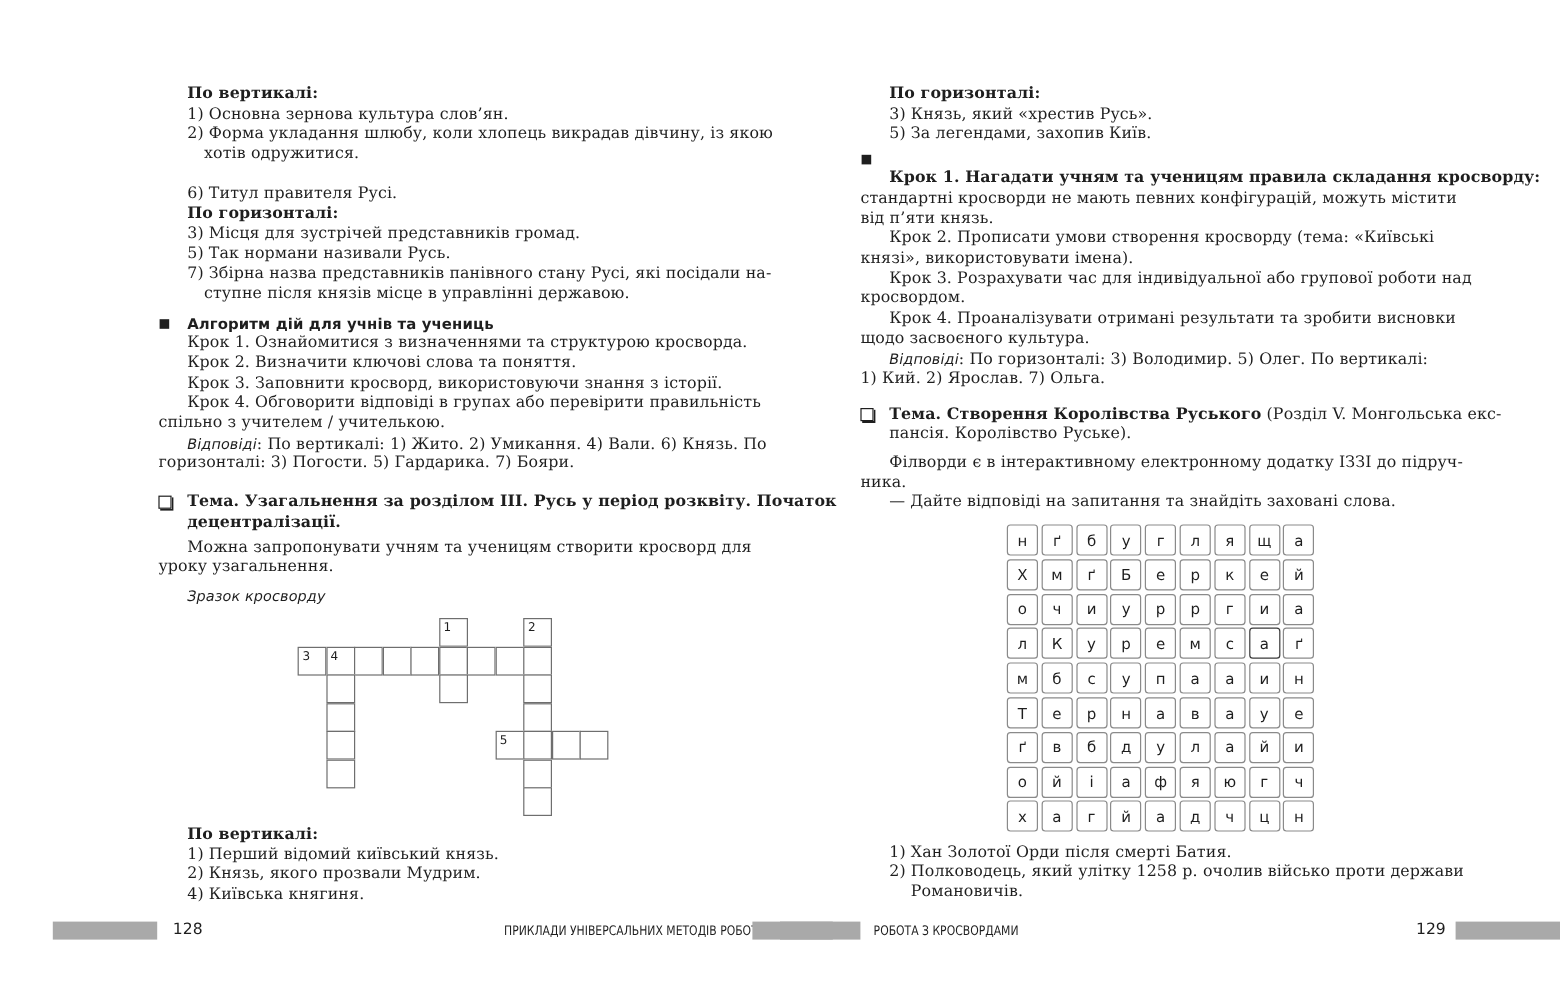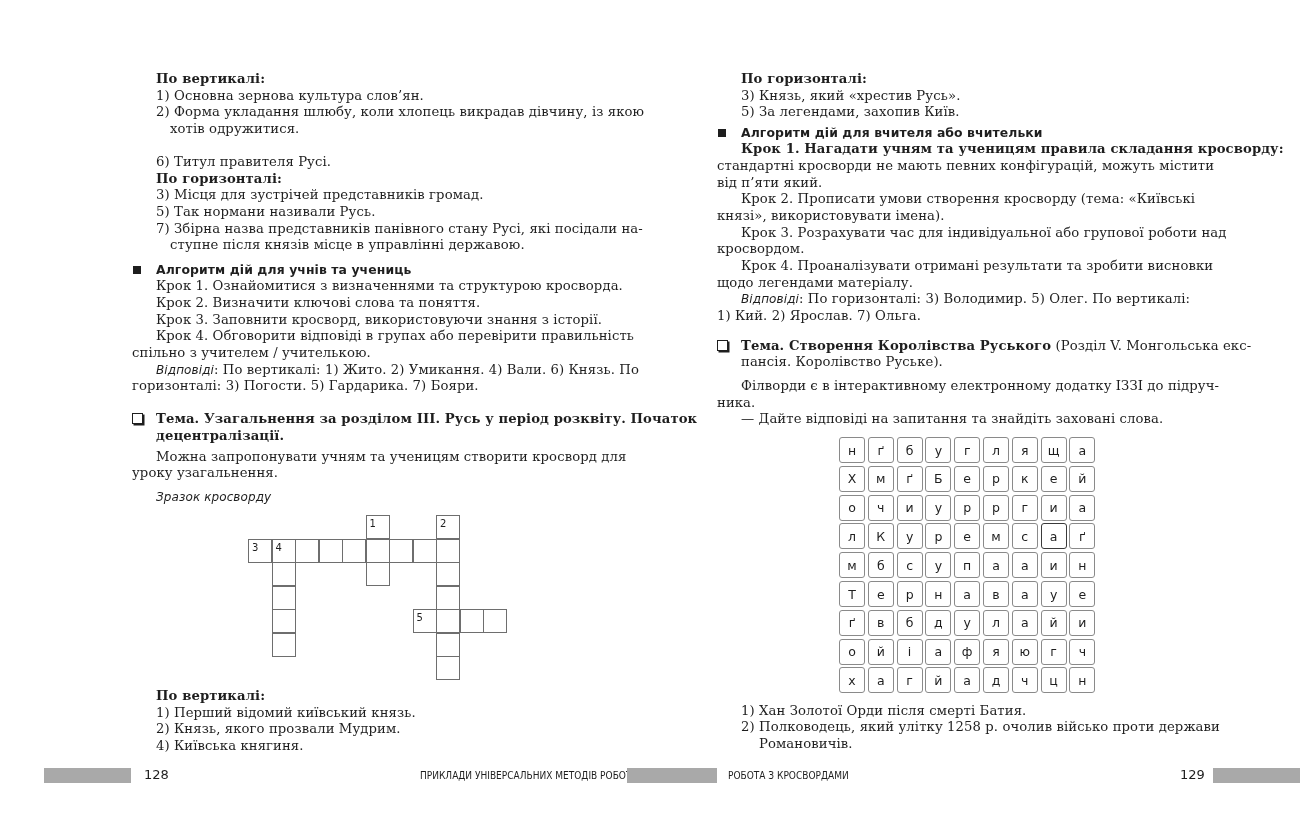--- a/index.html
+++ b/index.html
@@ -110,30 +110,29 @@
   <div class="foot-bar" style="left:583px;width:67px;"></div>
 </div>
 
 <div class="page page-right">
 
   <div class="line bold" style="left:91px;top:71px;">По горизонталі:</div>
   <div class="line" style="left:91px;top:88px;">3) Князь, який «хрестив Русь».</div>
   <div class="line" style="left:91px;top:104px;">5) За легендами, захопив Київ.</div>
 
   <div class="bullet-sq" style="left:68px;top:129px;"></div>
-  <div class="line sans-bold" style="left:91px;top:125px;">Алгоритм дій для вчителя або вчительки</div>
   <div class="line" style="left:91px;top:141px;font-weight:bold;">Крок 1. Нагадати учням та ученицям правила складання кросворду:</div>
   <div class="line" style="left:67px;top:158px;">стандартні кросворди не мають певних конфігурацій, можуть містити</div>
-  <div class="line" style="left:67px;top:175px;">від п’яти який.</div>
+  <div class="line" style="left:67px;top:175px;">від п’яти князь.</div>
   <div class="line" style="left:91px;top:191px;">Крок 2. Прописати умови створення кросворду (тема: «Київські</div>
   <div class="line" style="left:67px;top:208px;">князі», використовувати імена).</div>
   <div class="line" style="left:91px;top:225px;">Крок 3. Розрахувати час для індивідуальної або групової роботи над</div>
   <div class="line" style="left:67px;top:241px;">кросвордом.</div>
   <div class="line" style="left:91px;top:258px;">Крок 4. Проаналізувати отримані результати та зробити висновки</div>
-  <div class="line" style="left:67px;top:275px;">щодо легендами матеріалу.</div>
+  <div class="line" style="left:67px;top:275px;">щодо засвоєного культура.</div>
   <div class="line" style="left:91px;top:291px;"><span class="italic-sans">Відповіді</span><span>: По горизонталі: 3) Володимир. 5) Олег. По вертикалі:</span></div>
   <div class="line" style="left:67px;top:308px;">1) Кий. 2) Ярослав. 7) Ольга.</div>
 
   <div class="bullet-box" style="left:67px;top:340px;"></div>
   <div class="line" style="left:91px;top:338px;"><span class="bold">Тема. Створення Королівства Руського</span><span> (Розділ V. Монгольська екс-</span></div>
   <div class="line" style="left:91px;top:354px;">пансія. Королівство Руське).</div>
   <div class="line" style="left:91px;top:378px;">Філворди є в інтерактивному електронному додатку ІЗЗІ до підруч-</div>
   <div class="line" style="left:67px;top:395px;">ника.</div>
   <div class="line" style="left:91px;top:411px;">— Дайте відповіді на запитання та знайдіть заховані слова.</div>
 

